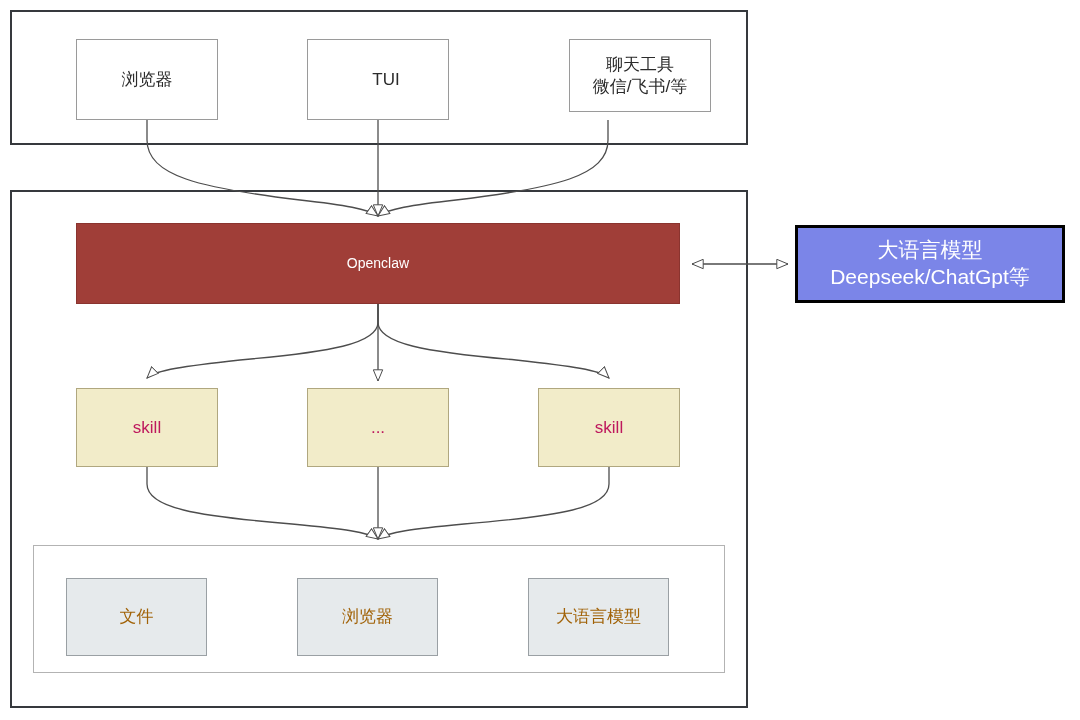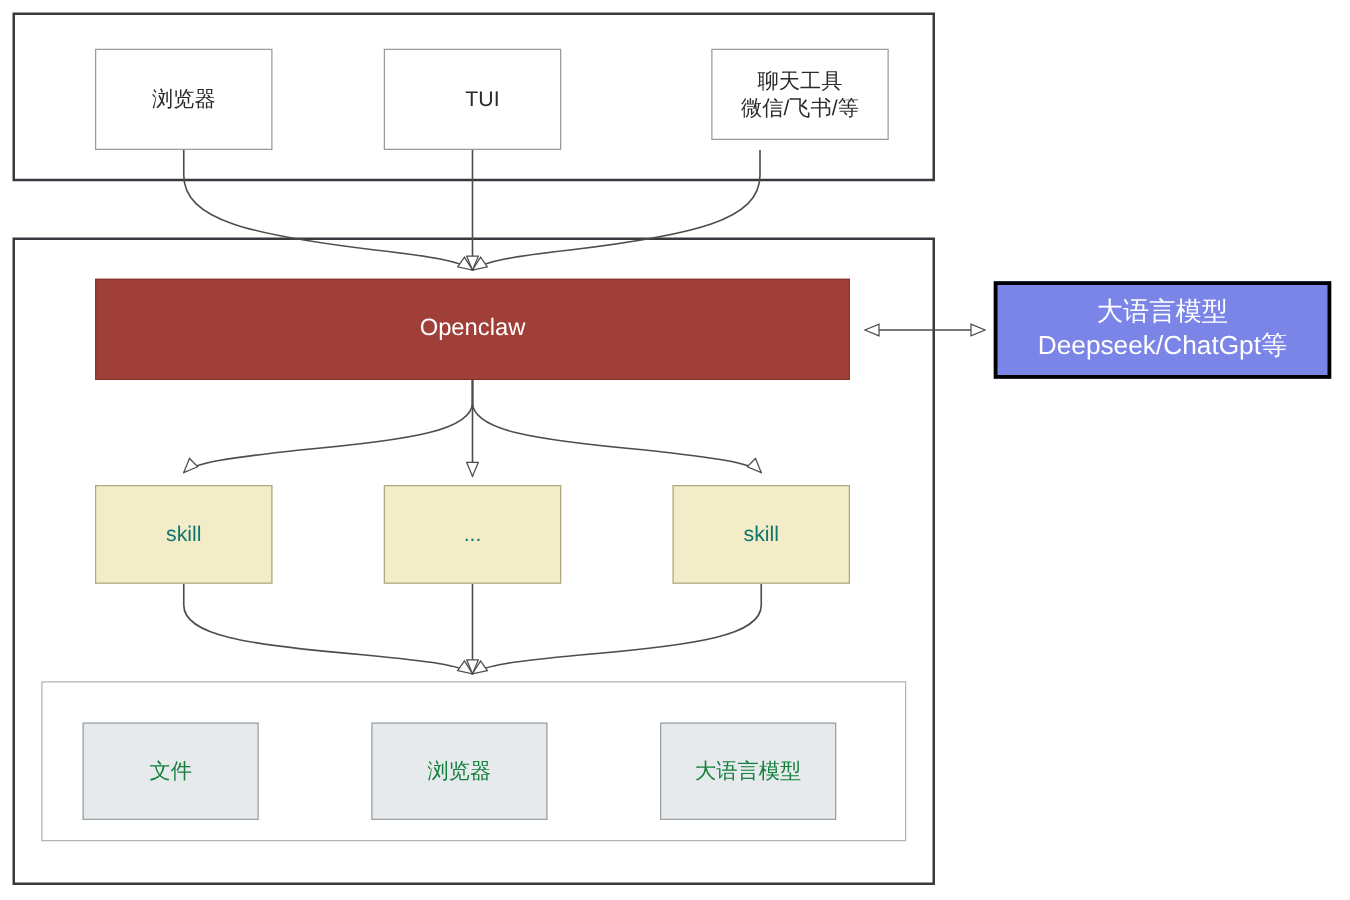--- a/index.html
+++ b/index.html
@@ -47,38 +47,38 @@
   .plain-box {
     background: #ffffff;
     border: 1px solid #9a9a9a;
     font-size: 17px;
     color: #2b2b2b;
   }
   .core-box {
     background: #a03e38;
     border: 1px solid #8a342f;
     color: #ffffff;
-    font-size: 19px;
+    font-size: 14px;
   }
   .llm-box {
     background: #7b85e8;
     border: 3px solid #000000;
     color: #ffffff;
     font-size: 21px;
   }
   .skill-box {
     background: #f2ecc9;
     border: 1px solid #b0a77f;
-    color: #0f766e;
+    color: #be185d;
     font-size: 17px;
   }
   .resource-box {
     background: #e6eaec;
     border: 1px solid #9aa0a4;
-    color: #15803d;
+    color: #a16207;
     font-size: 17px;
   }
   .lbl {
     display: block;
     white-space: pre-line;
     pointer-events: none;
   }
 </style>
 </head>
 <body>

